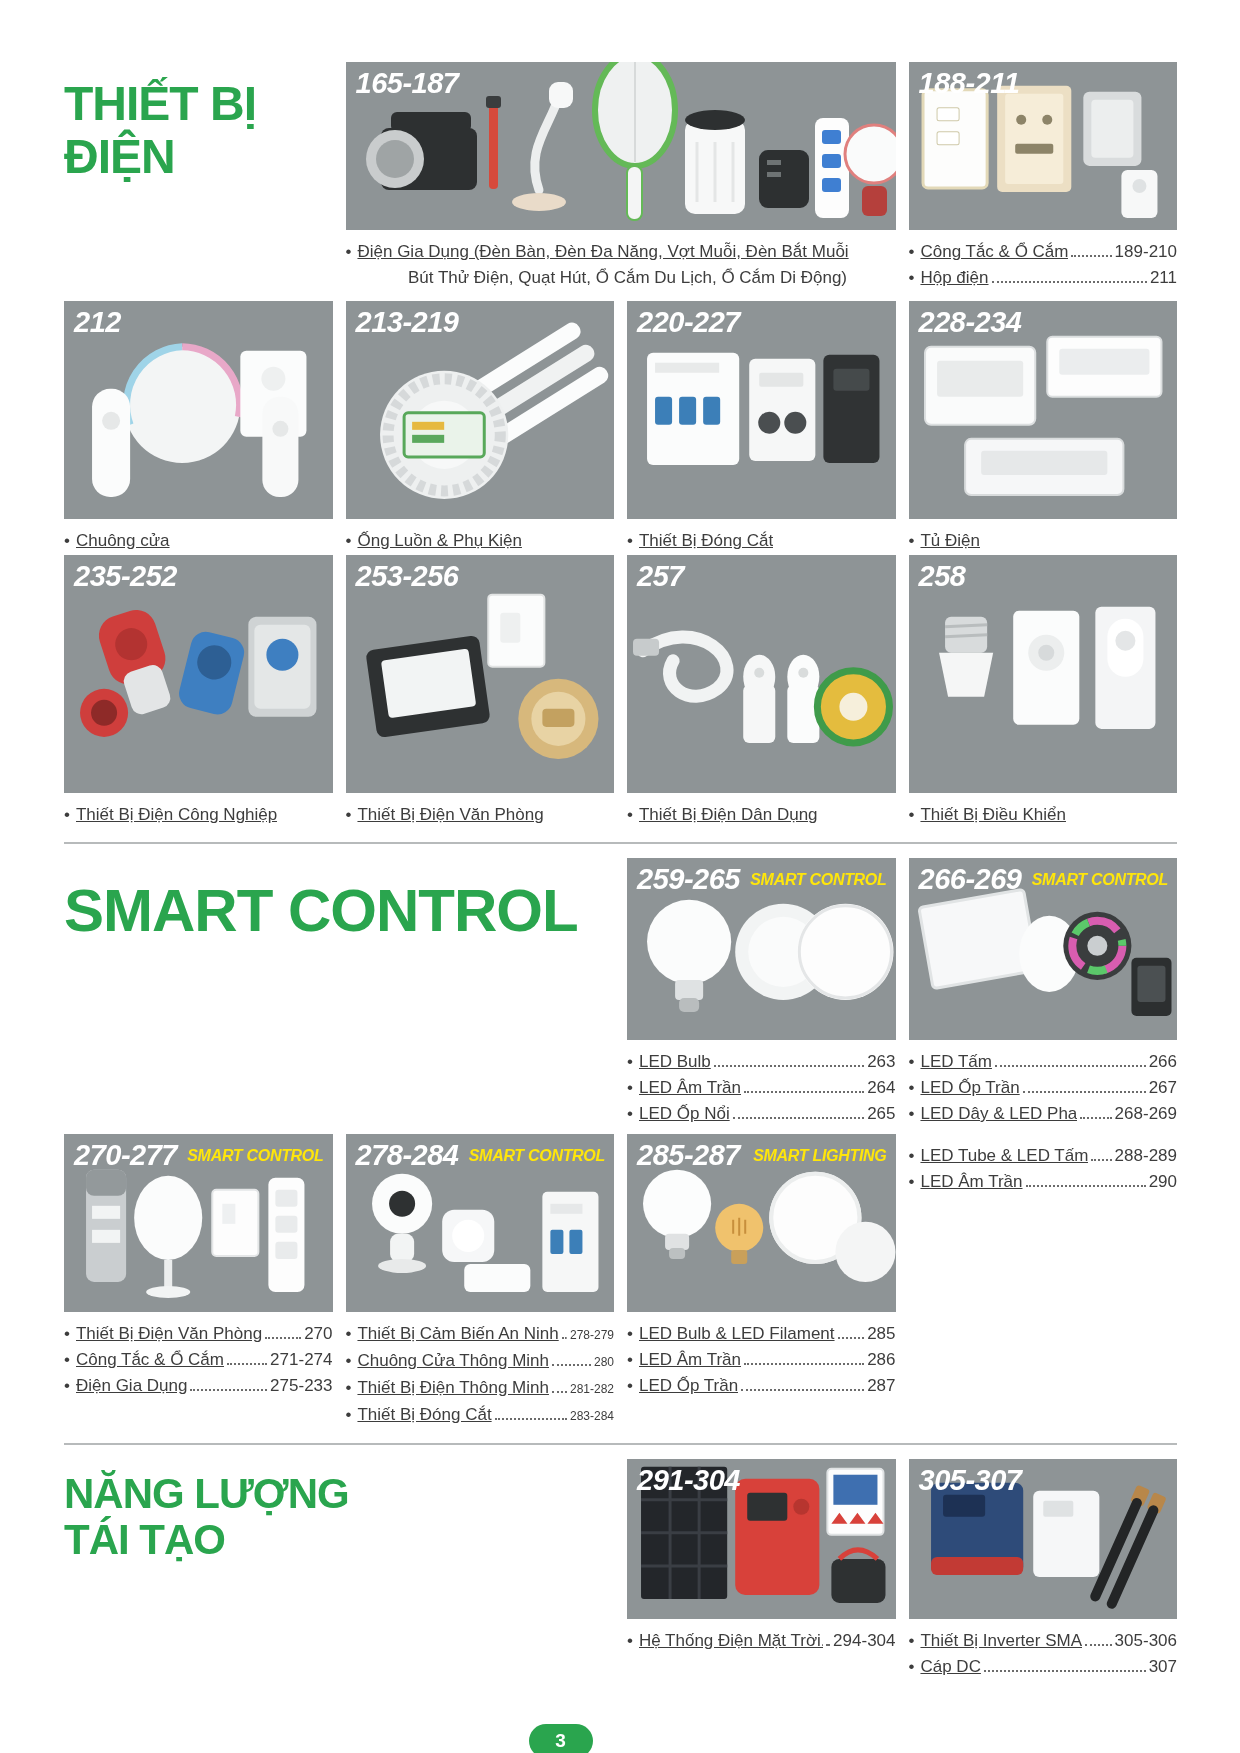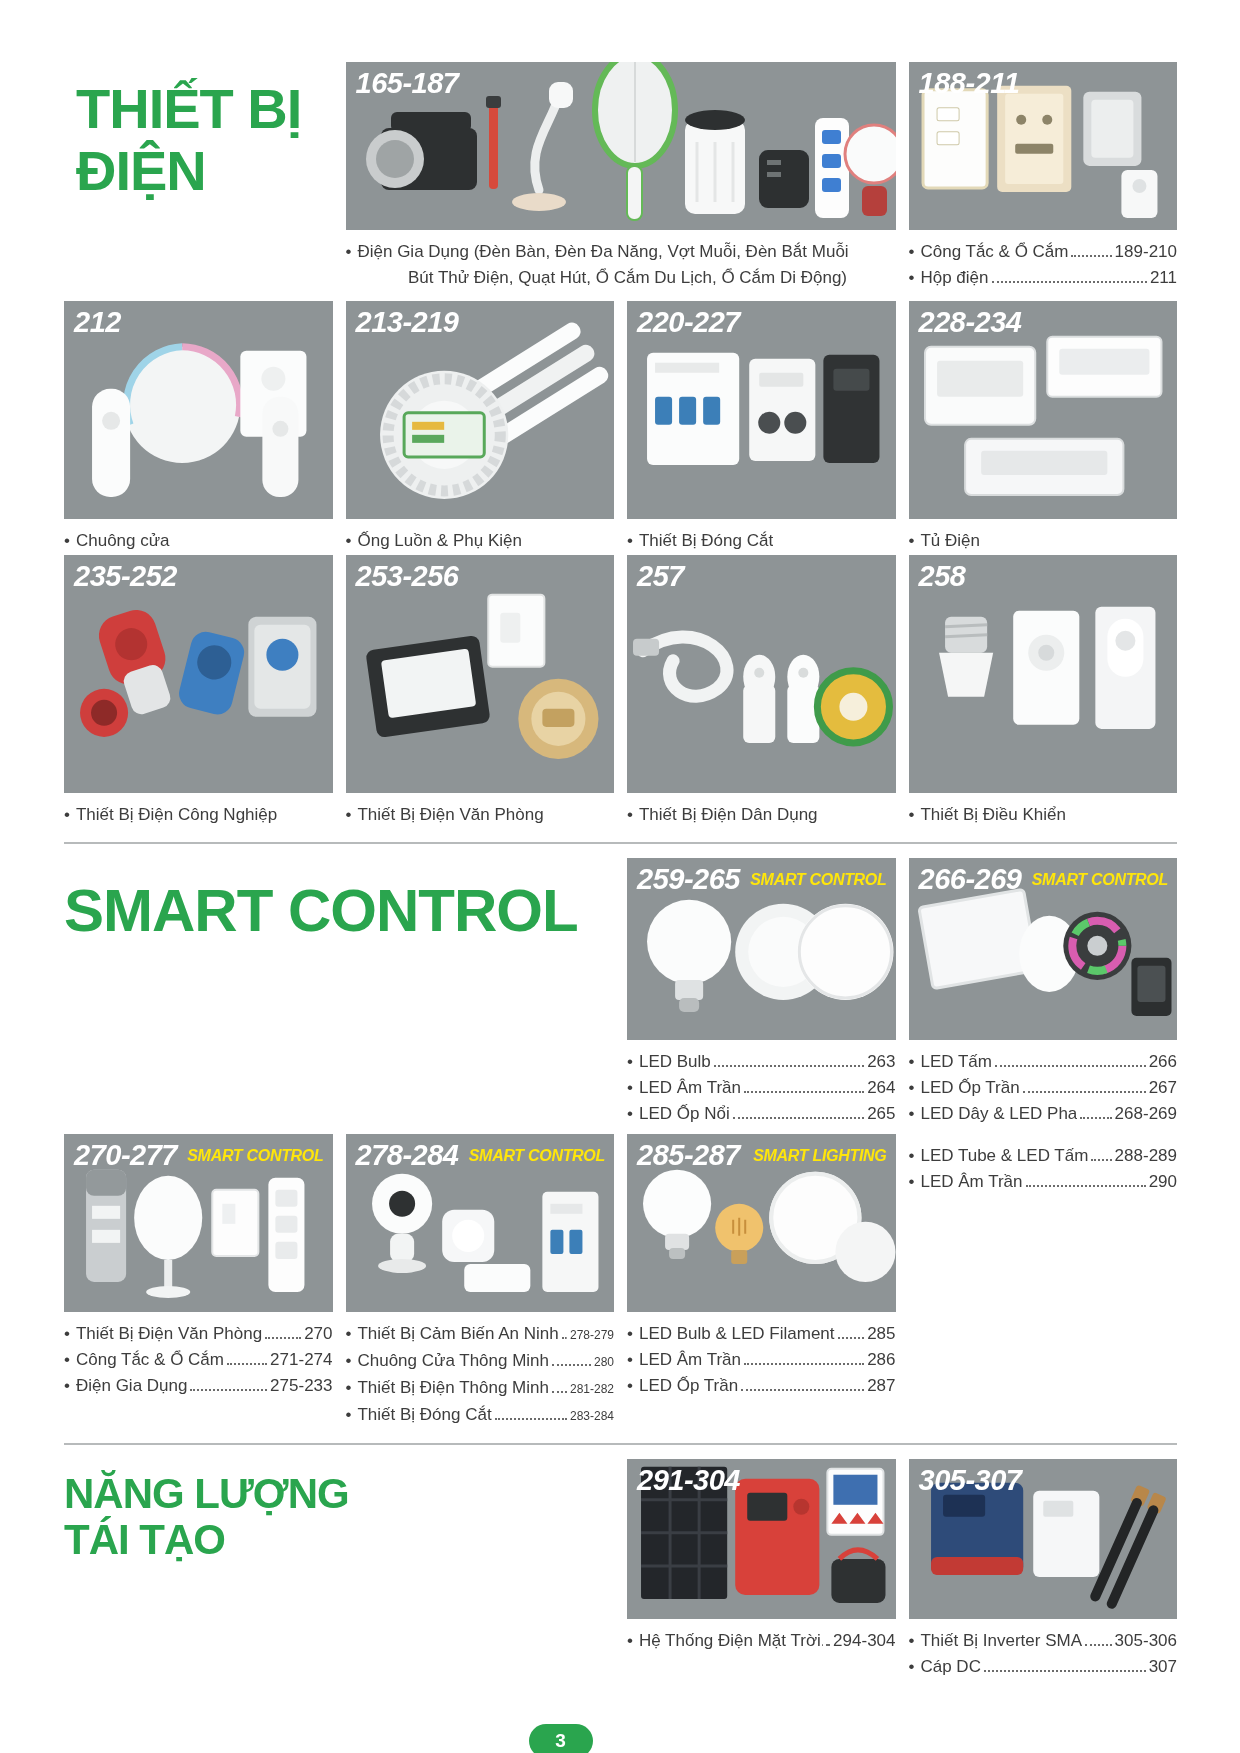--- a/index.html
+++ b/index.html
@@ -10,21 +10,21 @@
   }
   .content{padding:62px 63px 0 64px;box-sizing:border-box;}
   .band{display:grid;grid-template-columns:repeat(4,1fr);column-gap:13px;align-items:start;}
   .cell{min-width:0;}
   .span2{grid-column:span 2;}
   .col3{grid-column:3;}
   .col4{grid-column:4;}
 
   
   .sec-title{color:#2aa54e;font-weight:bold;line-height:1.1;letter-spacing:-1px;}
-  .title-dien{font-size:56px;padding-top:16px;margin-left:12px;}
+  .title-dien{font-size:48px;padding-top:16px;}
   .title-smart{font-size:60px;margin-top:20px;grid-column:1/3;}
   .title-energy{font-size:42px;margin-top:12px;grid-column:1/3;}
 
   
   .card{position:relative;background:#8e9496;overflow:hidden;}
   .band1 .card{height:168px;}
   .band2 .card{height:218px;}
   .band3 .card{height:238px;}
   .band4 .card{height:182px;}
   .band5 .card{height:178px;}
@@ -37,21 +37,21 @@
     position:absolute;top:13px;right:9px;z-index:2;color:#ffe60a;
     font-weight:bold;font-style:italic;font-size:16px;letter-spacing:-0.3px;white-space:nowrap;
   }
   .photo{position:absolute;left:0;top:0;width:100%;height:100%;}
 
   
   .cap{margin-top:9px;font-size:17px;}
   .toc-row{display:flex;align-items:baseline;line-height:26px;white-space:nowrap;}
   .toc-row.tight{line-height:25px;}
   .bullet{margin-right:6px;flex:0 0 auto;}
-  .lbl{flex:0 1 auto;overflow:hidden;}
+  .lbl{flex:0 1 auto;overflow:hidden;text-decoration:underline;}
   .dots{flex:1 1 auto;min-width:4px;border-bottom:2px dotted #6b6b6b;margin:0 3px 5px 3px;}
   .pg{flex:0 0 auto;}
   .pg.sm{font-size:12px;}
   .wrapline{padding-left:14px;line-height:26px;text-align:center;}
 
   
   .w{fill:#f7f8f8;} .wl{fill:#fdfdfd;} .lg{fill:#d9dcdd;} .dk{fill:#2d3031;}
 
   .divider{border:none;border-top:2px solid #b7babb;margin:14px 0;}
   .m-b2{margin-top:10px;}

